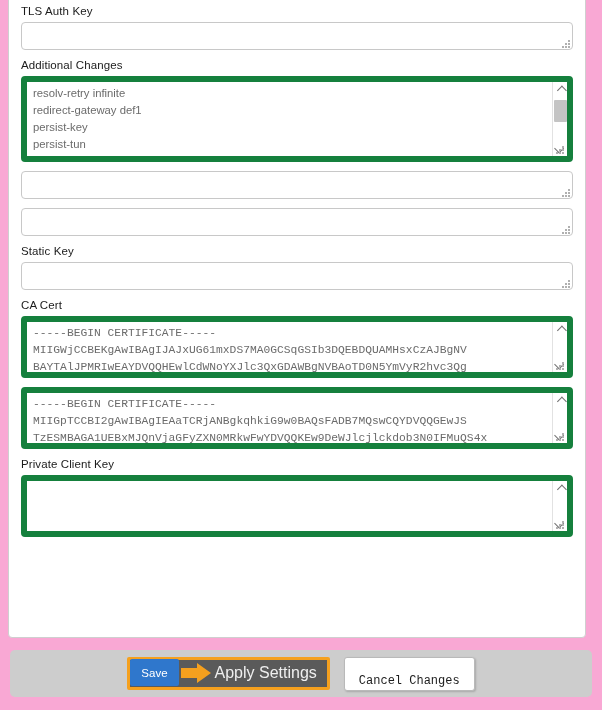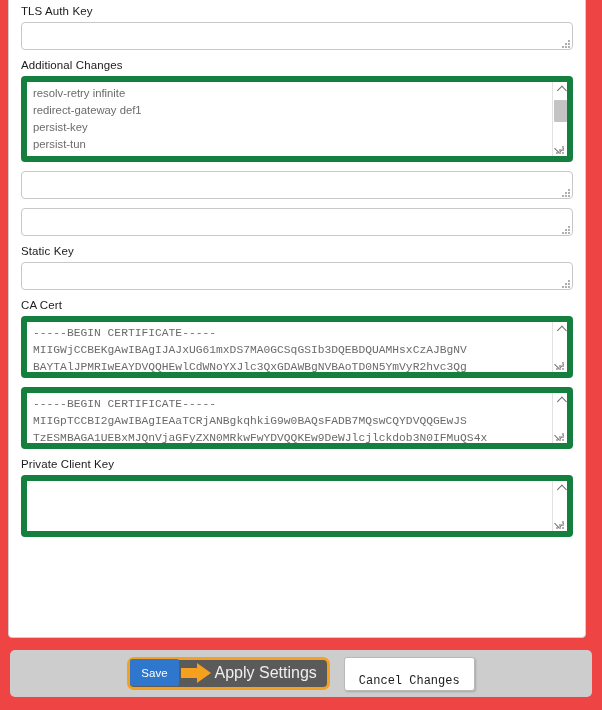--- a/index.html
+++ b/index.html
@@ -8,21 +8,21 @@
     width: 602px; height: 710px;
     background: #f0f0f0;
     font-family: "Liberation Sans", sans-serif;
     overflow: hidden;
   }
 
   #page {
     position: relative;
     width: 602px;
     height: 710px;
-    background: #ef4444;
+    background: #f9a8d4;
   }
 
   
   .panel {
     position: absolute;
     left: 8px;
     top: -6px;
     width: 578px;
     height: 644px;
     background: #ffffff;
@@ -150,21 +150,21 @@
     gap: 14px;
   }
 
   
   .save-callout {
     position: relative;
     display: flex;
     align-items: center;
     background: #5a5a5a;
     border: 3px solid #f5a01e;
-    border-radius: 7px;
+    border-radius: 2px;
     height: 33px;
     padding: 0 10px 2px 0;
   }
   .save-btn {
     background: #2f77cc;
     color: #ffffff;
     font-size: 11.5px;
     height: 27px;
     display: flex;
     align-items: center;

